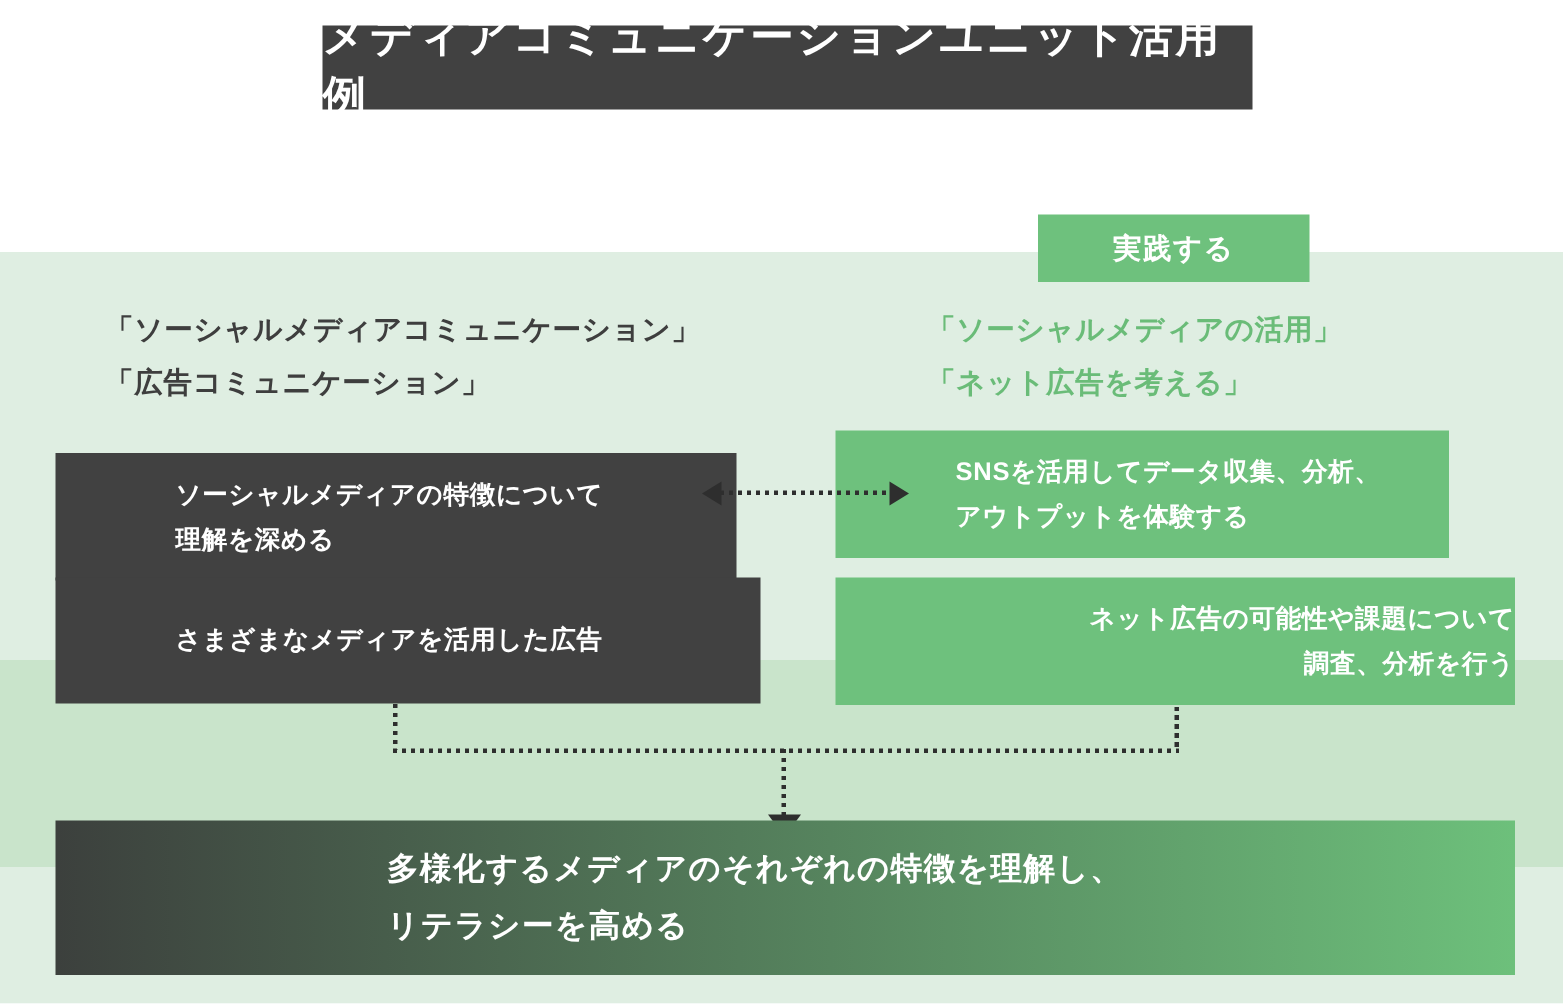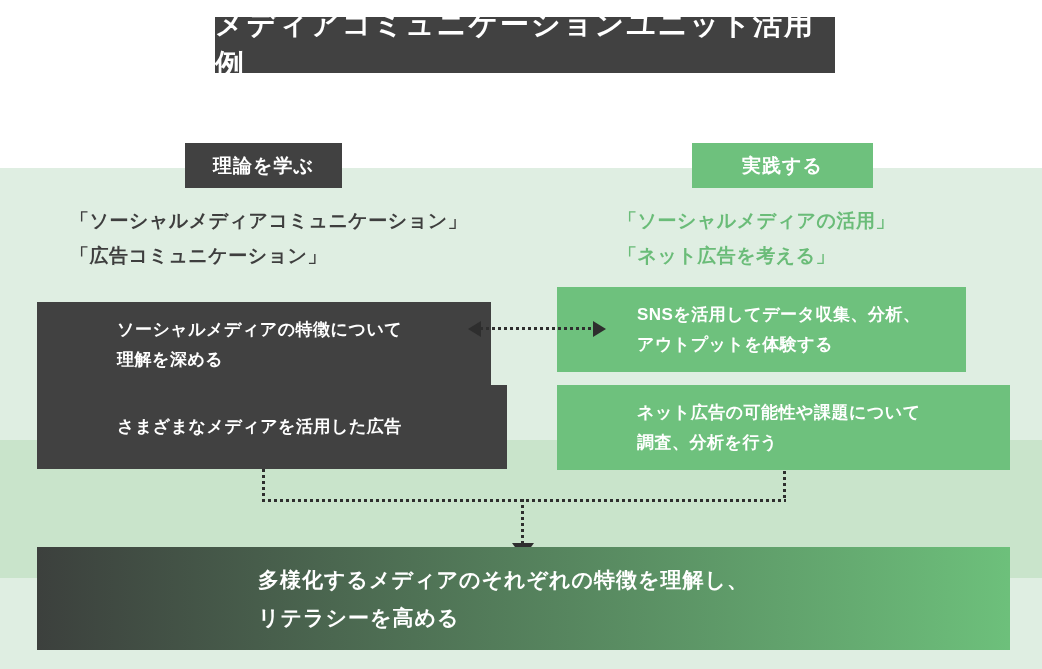--- a/index.html
+++ b/index.html
@@ -30,21 +30,21 @@
   .course-box{
     color:var(--white,#ffffff);font-size:17px;line-height:30px;letter-spacing:0.5px;
     display:flex;flex-direction:column;justify-content:center;
     padding-left:80px;box-sizing:border-box;
   }
   .dark-box{background:var(--dark-box,#414141);}
   .green-box{background:var(--green-box,#6ec17d);}
   .box-tl{left:37px;top:302px;width:454px;height:85px;}
   .box-bl{left:37px;top:385px;width:470px;height:84px;}
   .box-tr{left:557px;top:287px;width:409px;height:85px;}
-  .box-br{left:557px;top:385px;width:453px;height:85px;}
+  .box-br{left:557px;top:385px;width:453px;height:85px;align-items:flex-end;}
 
   .dot-h{height:3px;background-image:repeating-linear-gradient(to right,var(--connector,#2e2e2e) 0 3px,transparent 3px 6px);}
   .dot-v{width:3px;background-image:repeating-linear-gradient(to bottom,var(--connector,#2e2e2e) 0 3px,transparent 3px 6px);}
   .link-h{left:480px;top:327px;width:112px;}
   .arr-left{left:468px;top:321px;width:0;height:0;
     border-top:8px solid transparent;border-bottom:8px solid transparent;
     border-right:13px solid var(--connector,#2e2e2e);}
   .arr-right{left:593px;top:321px;width:0;height:0;
     border-top:8px solid transparent;border-bottom:8px solid transparent;
     border-left:13px solid var(--connector,#2e2e2e);}
@@ -69,23 +69,20 @@
 
 <div class="canvas">
 
   <div class="abs bg-light"></div>
   <div class="abs bg-band"></div>
 
   <div class="abs title-box">
     <span>メディアコミュニケーションユニット活用例</span>
   </div>
 
-  <div class="abs tag tag-theory">
-    <span>理論を学ぶ</span>
-  </div>
   <div class="abs tag tag-practice">
     <span>実践する</span>
   </div>
 
   <div class="abs heading heading-theory">
     <div>「ソーシャルメディアコミュニケーション」</div>
     <div>「広告コミュニケーション」</div>
   </div>
   <div class="abs heading heading-practice">
     <div>「ソーシャルメディアの活用」</div>

